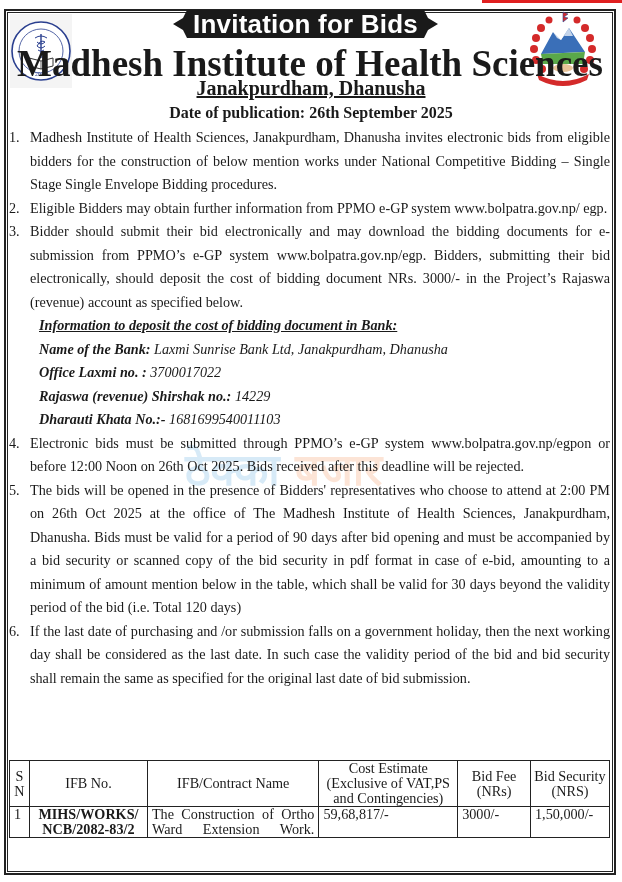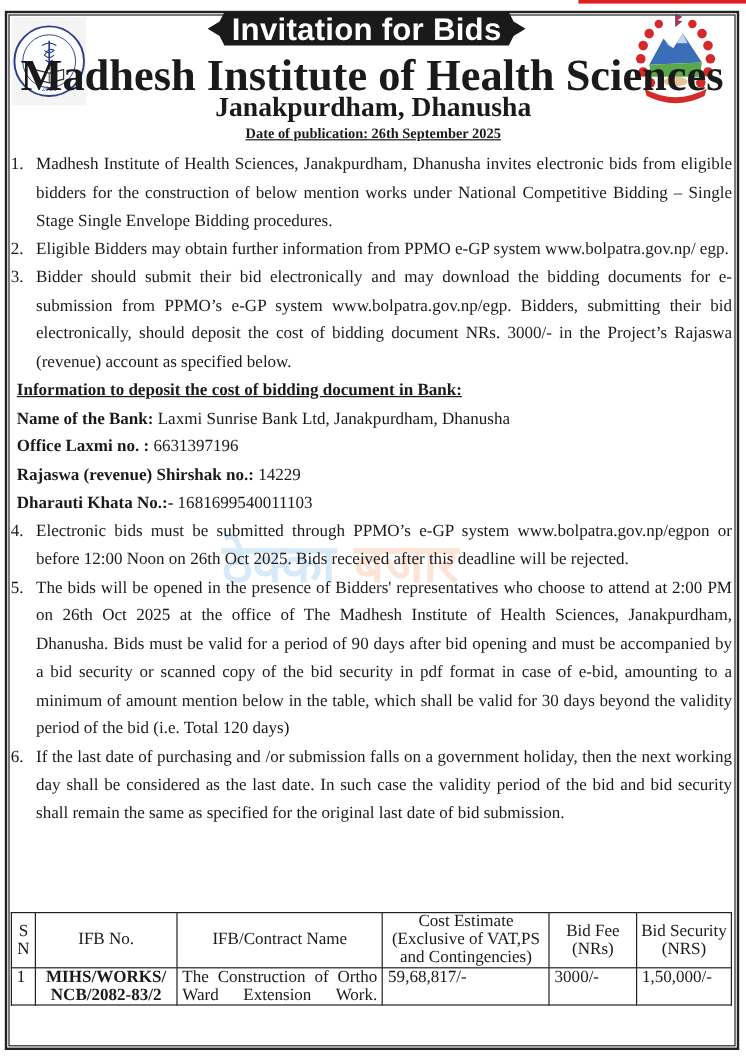--- a/index.html
+++ b/index.html
@@ -12,27 +12,27 @@
   .logo-left { position: absolute; left: 10px; top: 14px; width: 62px; height: 74px; }
   .logo-right { position: absolute; left: 527px; top: 10px; width: 72px; height: 80px; }
   .banner { position: absolute; left: 173px; top: 8px; width: 265px; height: 32px; }
   .banner-text { position: absolute; left: 0; top: 0; width: 100%; height: 100%;
                  display: flex; align-items: center; justify-content: center;
                  color: #fff; font-family: "Liberation Sans", "DejaVu Sans", sans-serif;
                  font-weight: bold; font-size: 26px; letter-spacing: 0.2px; text-align: right; }
   .inst { position: absolute; left: 0; width: 622px; top: 42px; text-align: center;
           font-weight: bold; font-size: 37px; padding-left: 0; }
   .inst span { position: relative; left: -1px; }
-  .city { position: absolute; left: 0; width: 622px; top: 77px; text-align: center; font-weight: bold; font-size: 23px; }
-  .date { position: absolute; left: 0; width: 622px; top: 104px; text-align: center; font-weight: bold; font-size: 12px; text-decoration: underline; }
+  .city { position: absolute; left: 0; width: 622px; top: 77px; text-align: center; font-weight: bold; font-size: 20px; text-decoration: underline; }
+  .date { position: absolute; left: 0; width: 622px; top: 104px; text-align: center; font-weight: bold; font-size: 16px; }
   .body-text { position: absolute; left: 9px; width: 601px; top: 126px; font-size: 14.2px; line-height: 23.5px; }
   .item { display: flex; }
   .num { width: 21px; flex: 0 0 21px; }
   .txt { flex: 1; text-align: justify; }
-  .bank { padding-left: 5px; }
+  .bank { padding-left: 30px; font-style: italic; }
   .bank .hd { font-weight: bold; text-decoration: underline; }
   .bank b { font-weight: bold; margin-top: 24px; }
   .watermark { position: absolute; left: 185px; top: 438px; font-family: "DejaVu Sans", sans-serif;
                font-size: 44px; font-weight: bold; opacity: 0.18; white-space: nowrap; pointer-events: none; }
   .wm-a { color: #2a8fd6; }
   .wm-b { color: #f07020; }
   table.bids { position: absolute; left: 9px; top: 760px; width: 601px; border-collapse: collapse; font-size: 14.2px; line-height: 15px; }
   table.bids th, table.bids td { border: 1px solid #222; font-weight: normal; vertical-align: middle; }
   table.bids th { text-align: center; padding: 0 2px; }
   table.bids td { vertical-align: top; padding: 0 4px; }
@@ -105,21 +105,21 @@
     <span class="num">2.</span>
     <span class="txt">Eligible Bidders may obtain further information from PPMO e-GP system www.bolpatra.gov.np/ egp.</span>
   </div>
   <div class="item">
     <span class="num">3.</span>
     <span class="txt">Bidder should submit their bid electronically and may download the bidding documents for e-submission from PPMO’s e-GP system www.bolpatra.gov.np/egp. Bidders, submitting their bid electronically, should deposit the cost of bidding document NRs. 3000/- in the Project’s Rajaswa (revenue) account as specified below.</span>
   </div>
   <div class="bank">
     <div class="hd">Information to deposit the cost of bidding document in Bank:</div>
     <div><b>Name of the Bank:</b><span> Laxmi Sunrise Bank Ltd,  Janakpurdham, Dhanusha</span></div>
-    <div><b>Office Laxmi no. :</b><span>  6631397196</span></div>
+    <div><b>Office Laxmi no. :</b><span>  3700017022</span></div>
     <div><b>Rajaswa (revenue) Shirshak no.:</b><span> 14229</span></div>
     <div><b>Dharauti Khata No.:-</b><span> 1681699540011103</span></div>
   </div>
   <div class="item">
     <span class="num">4.</span>
     <span class="txt">Electronic bids must be submitted through PPMO’s e-GP system www.bolpatra.gov.np/egpon or before 12:00 Noon on 26th Oct 2025. Bids received after this deadline will be rejected.</span>
   </div>
   <div class="item">
     <span class="num">5.</span>
     <span class="txt">The bids will be opened in the presence of  Bidders' representatives who choose to attend at 2:00 PM on 26th Oct 2025 at the office of The Madhesh Institute of Health Sciences, Janakpurdham, Dhanusha. Bids must be valid for a period of 90 days after bid opening and must be accompanied by a bid security or scanned copy of the bid security in pdf format in case of e-bid, amounting to a minimum of amount mention below in the table, which shall be valid for 30 days beyond the validity period of the bid (i.e. Total 120 days)</span>

